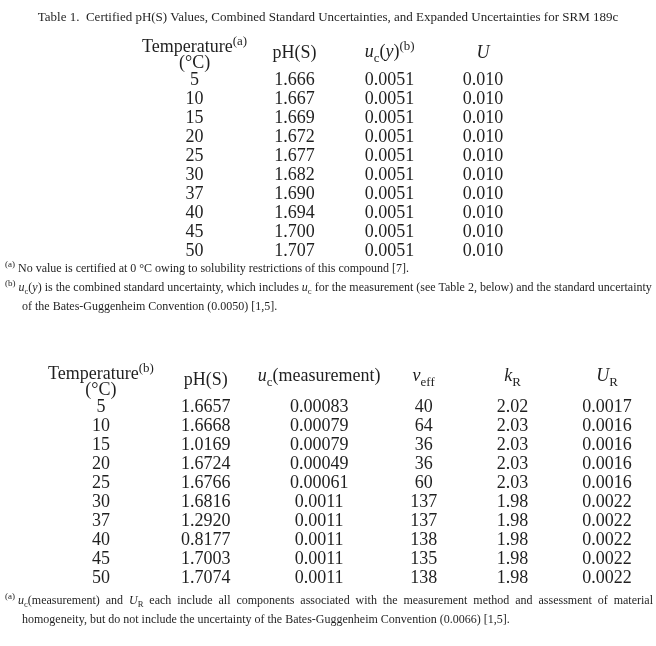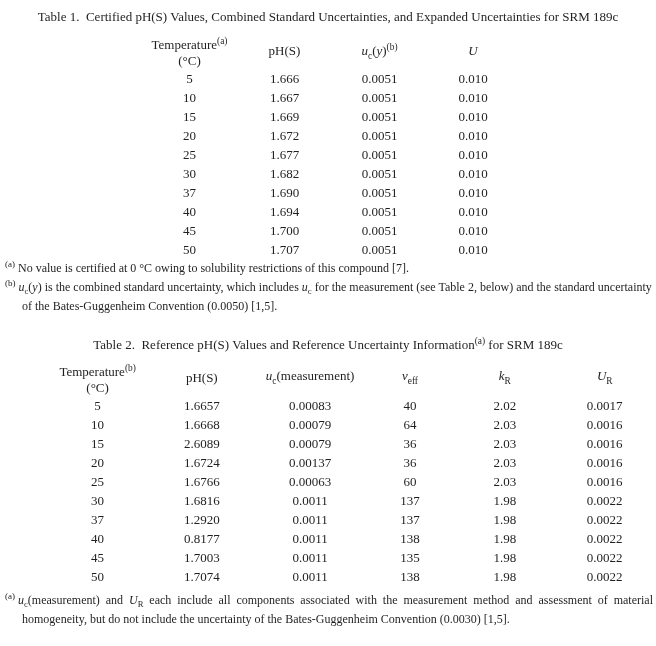--- a/index.html
+++ b/index.html
@@ -19,21 +19,21 @@
     font-size: 13px;
     white-space: pre-wrap;
   }
   #t1-title { top: 9px; }
   #t2-title { top: 336px; }
 
   table {
     position: absolute;
     border-collapse: collapse;
     table-layout: fixed;
-    font-size: 13px;
+    font-size: 18px;
   }
   #t1-table { top: 33px; left: 142px; }
   #t2-table { top: 360px; left: 48px; }
 
   th {
     font-weight: normal;
     text-align: center;
     vertical-align: middle;
     height: 34px;
     line-height: 16px;
@@ -152,21 +152,20 @@
           <td>0.010</td>
         </tr>
       </tbody>
   </table>
 
   <div class="footnotes" id="t1-footnotes">
       <div class="footnote"><sup class="fn-marker">(a)</sup><span><span>No value is certified at 0 °C owing to solubility restrictions of this compound [7].</span></span></div>
       <div class="footnote"><sup class="fn-marker">(b)</sup><span><i>u</i><sub>c</sub><span>(</span><i>y</i><span>) is the combined standard uncertainty, which includes </span><i>u</i><sub>c</sub><span> for the measurement (see Table 2, below) and the standard uncertainty of the Bates-Guggenheim Convention (0.0050) [1,5].</span></span></div>
     </div>
 
-  <div class="doc-title" id="t2-title"><span>Table 2.  Reference pH(S) Values and Reference Uncertainty Information</span><sup>(a)</sup><span> for SRM 189c</span></div>
 
   <table id="t2-table">
     <colgroup>
       <col style="width:100px">
         <col style="width:112px">
         <col style="width:108px">
         <col style="width:95px">
         <col style="width:100px">
         <col style="width:105px">
     </colgroup>
@@ -195,38 +194,38 @@
         <tr>
           <td>10</td>
           <td>1.6668</td>
           <td>0.00079</td>
           <td>64</td>
           <td>2.03</td>
           <td>0.0016</td>
         </tr>
         <tr>
           <td>15</td>
-          <td>2.6089</td>
+          <td>1.0169</td>
           <td>0.00079</td>
           <td>36</td>
           <td>2.03</td>
           <td>0.0016</td>
         </tr>
         <tr>
           <td>20</td>
           <td>1.6724</td>
-          <td>0.00137</td>
+          <td>0.00049</td>
           <td>36</td>
           <td>2.03</td>
           <td>0.0016</td>
         </tr>
         <tr>
           <td>25</td>
           <td>1.6766</td>
-          <td>0.00063</td>
+          <td>0.00061</td>
           <td>60</td>
           <td>2.03</td>
           <td>0.0016</td>
         </tr>
         <tr>
           <td>30</td>
           <td>1.6816</td>
           <td>0.0011</td>
           <td>137</td>
           <td>1.98</td>
@@ -261,16 +260,16 @@
           <td>1.7074</td>
           <td>0.0011</td>
           <td>138</td>
           <td>1.98</td>
           <td>0.0022</td>
         </tr>
       </tbody>
   </table>
 
   <div class="footnotes" id="t2-footnotes">
-      <div class="footnote justify"><sup class="fn-marker">(a)</sup><span><i>u</i><sub>c</sub><span>(measurement) and </span><i>U</i><sub>R</sub><span> each include all components associated with the measurement method and assessment of material homogeneity, but do not include the uncertainty of the Bates-Guggenheim Convention (0.0030) [1,5].</span></span></div>
+      <div class="footnote justify"><sup class="fn-marker">(a)</sup><span><i>u</i><sub>c</sub><span>(measurement) and </span><i>U</i><sub>R</sub><span> each include all components associated with the measurement method and assessment of material homogeneity, but do not include the uncertainty of the Bates-Guggenheim Convention (0.0066) [1,5].</span></span></div>
     </div>
 
 </div>
 
 </body></html>

